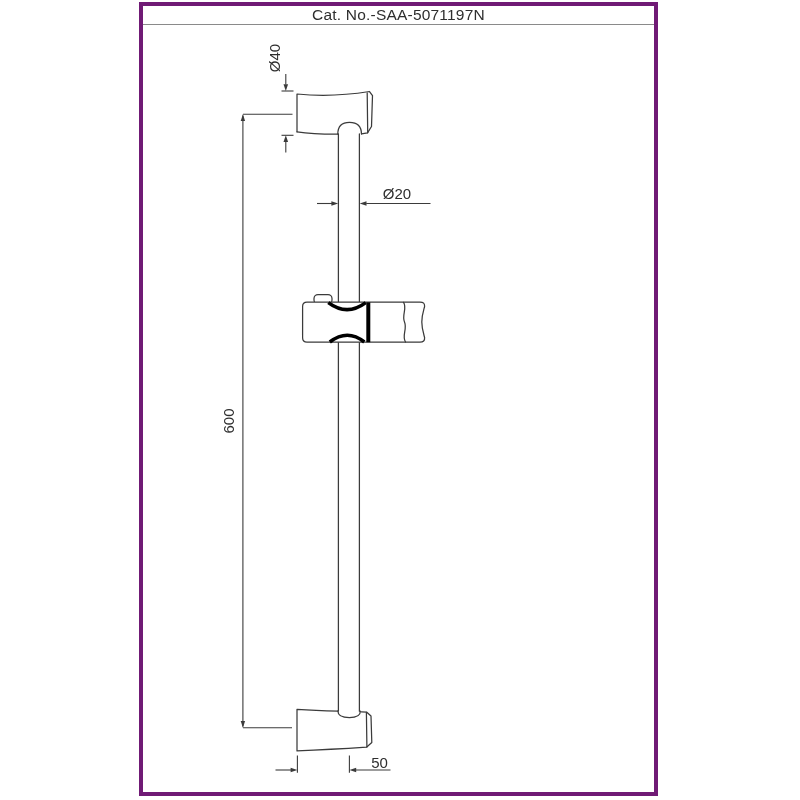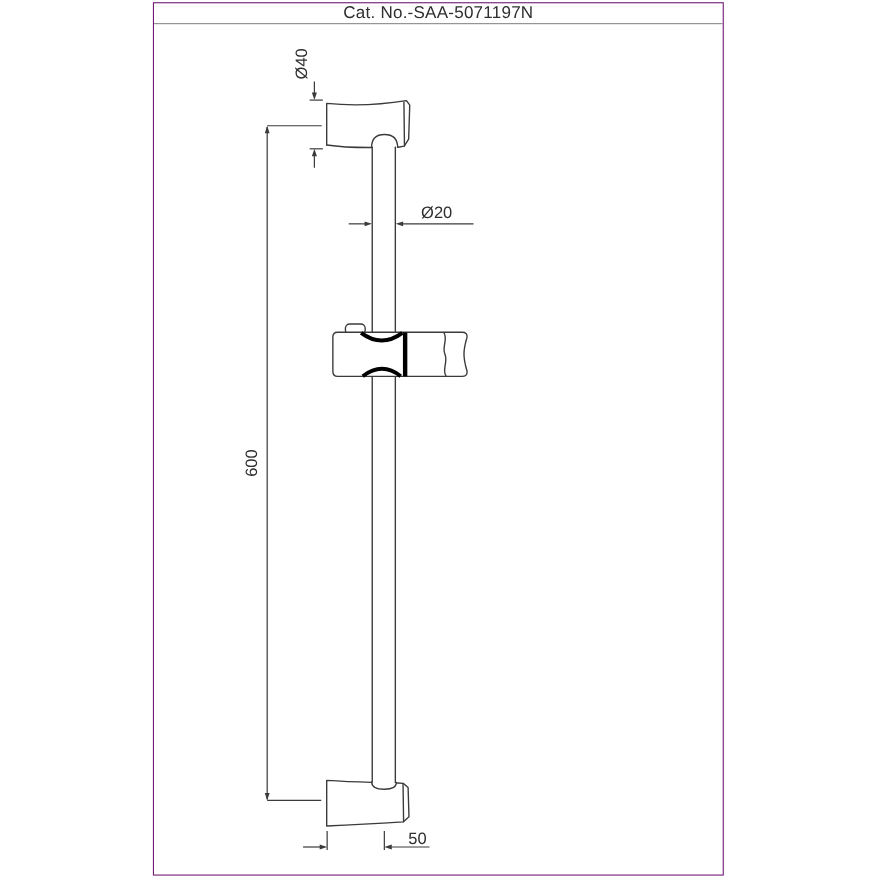--- a/index.html
+++ b/index.html
@@ -1,17 +1,17 @@
 <!DOCTYPE html>
 <html><head>
 <meta charset="utf-8">
 <style>
   html,body{margin:0;padding:0;background:#ffffff;width:800px;height:800px;overflow:hidden;}
   .sheet{position:relative;width:800px;height:800px;font-family:"Liberation Sans",sans-serif;}
-  .frame{position:absolute;left:139px;top:2px;width:519px;height:794px;border:1px solid #701a75;box-sizing:border-box;padding-left:32px;}
+  .frame{position:absolute;left:139px;top:2px;width:519px;height:794px;border:4px solid #701a75;box-sizing:border-box;padding-left:32px;}
   .title-bar{position:absolute;left:0;top:0;width:100%;height:19px;border-bottom:1px solid #8a8a8a;box-sizing:border-box;
              display:flex;align-items:center;justify-content:center;}
   .title-bar span{font-size:15.5px;color:#2e2e2e;letter-spacing:0.2px;}
   svg.drawing{position:absolute;left:0;top:0;width:800px;height:800px;}
   .ln{stroke:#3b3b3b;stroke-width:1.25;fill:none;stroke-linecap:round;stroke-linejoin:round;}
   .lnw{stroke:#3b3b3b;stroke-width:1.25;fill:#ffffff;stroke-linejoin:round;}
   .dim{stroke:#3b3b3b;stroke-width:1.1;fill:none;stroke-linecap:butt;}
   .arr{fill:#3b3b3b;stroke:none;}
   .thick{stroke:#000000;stroke-width:3.6;fill:none;stroke-linecap:butt;}
   .bar{stroke:#000000;stroke-width:4;fill:none;stroke-linecap:butt;}

